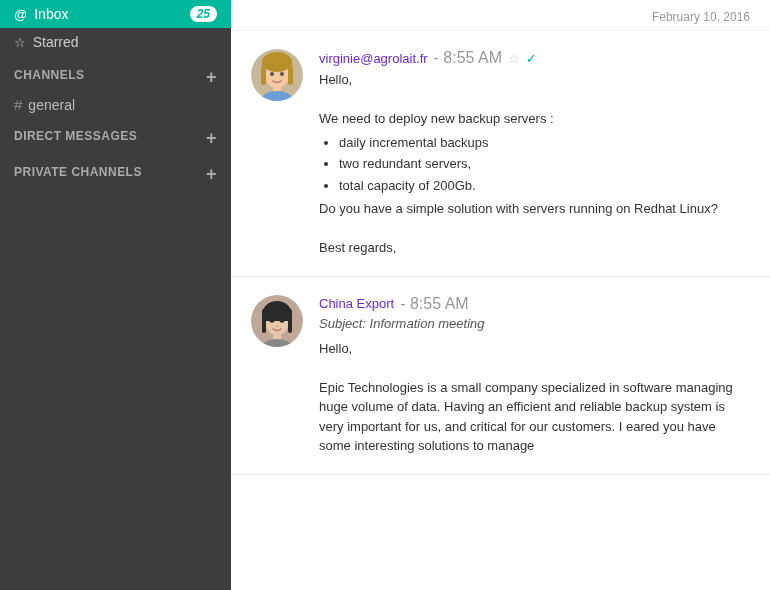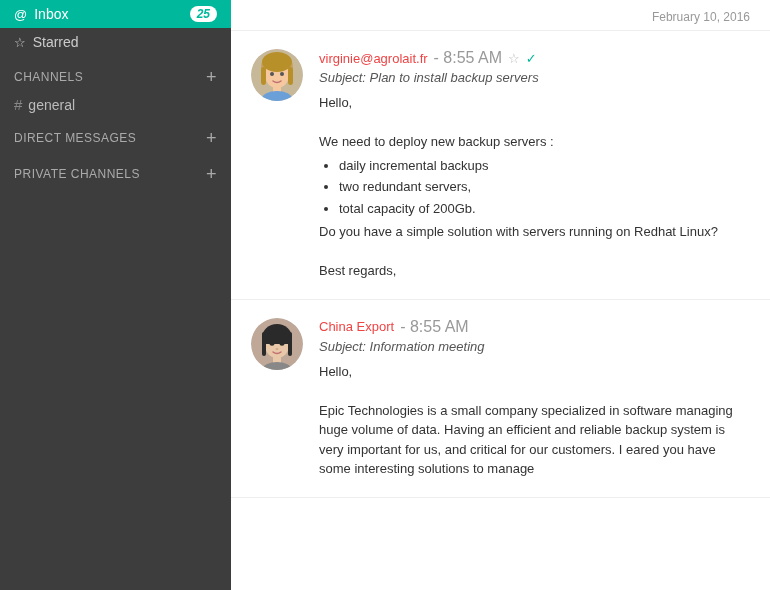--- a/index.html
+++ b/index.html
@@ -42,24 +42,24 @@
       color: #00b89c;
       font-style: italic;
     }
     .sidebar-item .item-icon {
       margin-right: 7px;
       font-size: 13px;
     }
 
     .sidebar-section-header {
       display: flex;
-      align-items: center;
+      align-items: flex-start;
       padding: 12px 14px 6px 14px;
       font-size: 12px;
-      font-weight: normal;
+      font-weight: bold;
       color: #aaa;
       letter-spacing: 0.04em;
       text-transform: uppercase;
     }
     .sidebar-section-header .add-btn {
       margin-left: auto;
       font-size: 18px;
       color: #aaa;
       cursor: pointer;
       line-height: 1;
@@ -117,21 +117,21 @@
     .message-body { flex: 1; min-width: 0; }
 
     .message-meta {
       display: flex;
       align-items: center;
       margin-bottom: 3px;
       gap: 6px;
     }
     .message-sender {
       font-size: 13px;
-      color: #ef4444;
+      color: #6d28d9;
     }
     .message-time {
       font-size: 16px;
       color: #999;
     }
     .meta-icon {
       font-size: 13px;
       color: #bbb;
       cursor: pointer;
     }
@@ -225,21 +225,20 @@
         <ellipse cx="26" cy="50" rx="15" ry="8" fill="#6a9fd8"></ellipse>
       </svg>
     </div>
     <div class="message-body">
       <div class="message-meta">
         <span class="message-sender">virginie@agrolait.fr</span>
         <span class="message-time">- <span>8:55 AM</span></span>
         <span class="meta-icon">☆</span>
         <span class="meta-icon" style="color:#00b89c;">✓</span>
       </div>
-      <div class="message-subject">Subject: Plan to install backup servers</div>
       <div class="message-text">
         <p>Hello,</p>
         <br>
         <p>We need to deploy new backup servers :</p>
         <ul>
           <li>daily incremental backups</li>
           <li>two redundant servers,</li>
           <li>total capacity of 200Gb.</li>
         </ul>
         <p>Do you have a simple solution with servers running on Redhat Linux?</p>

